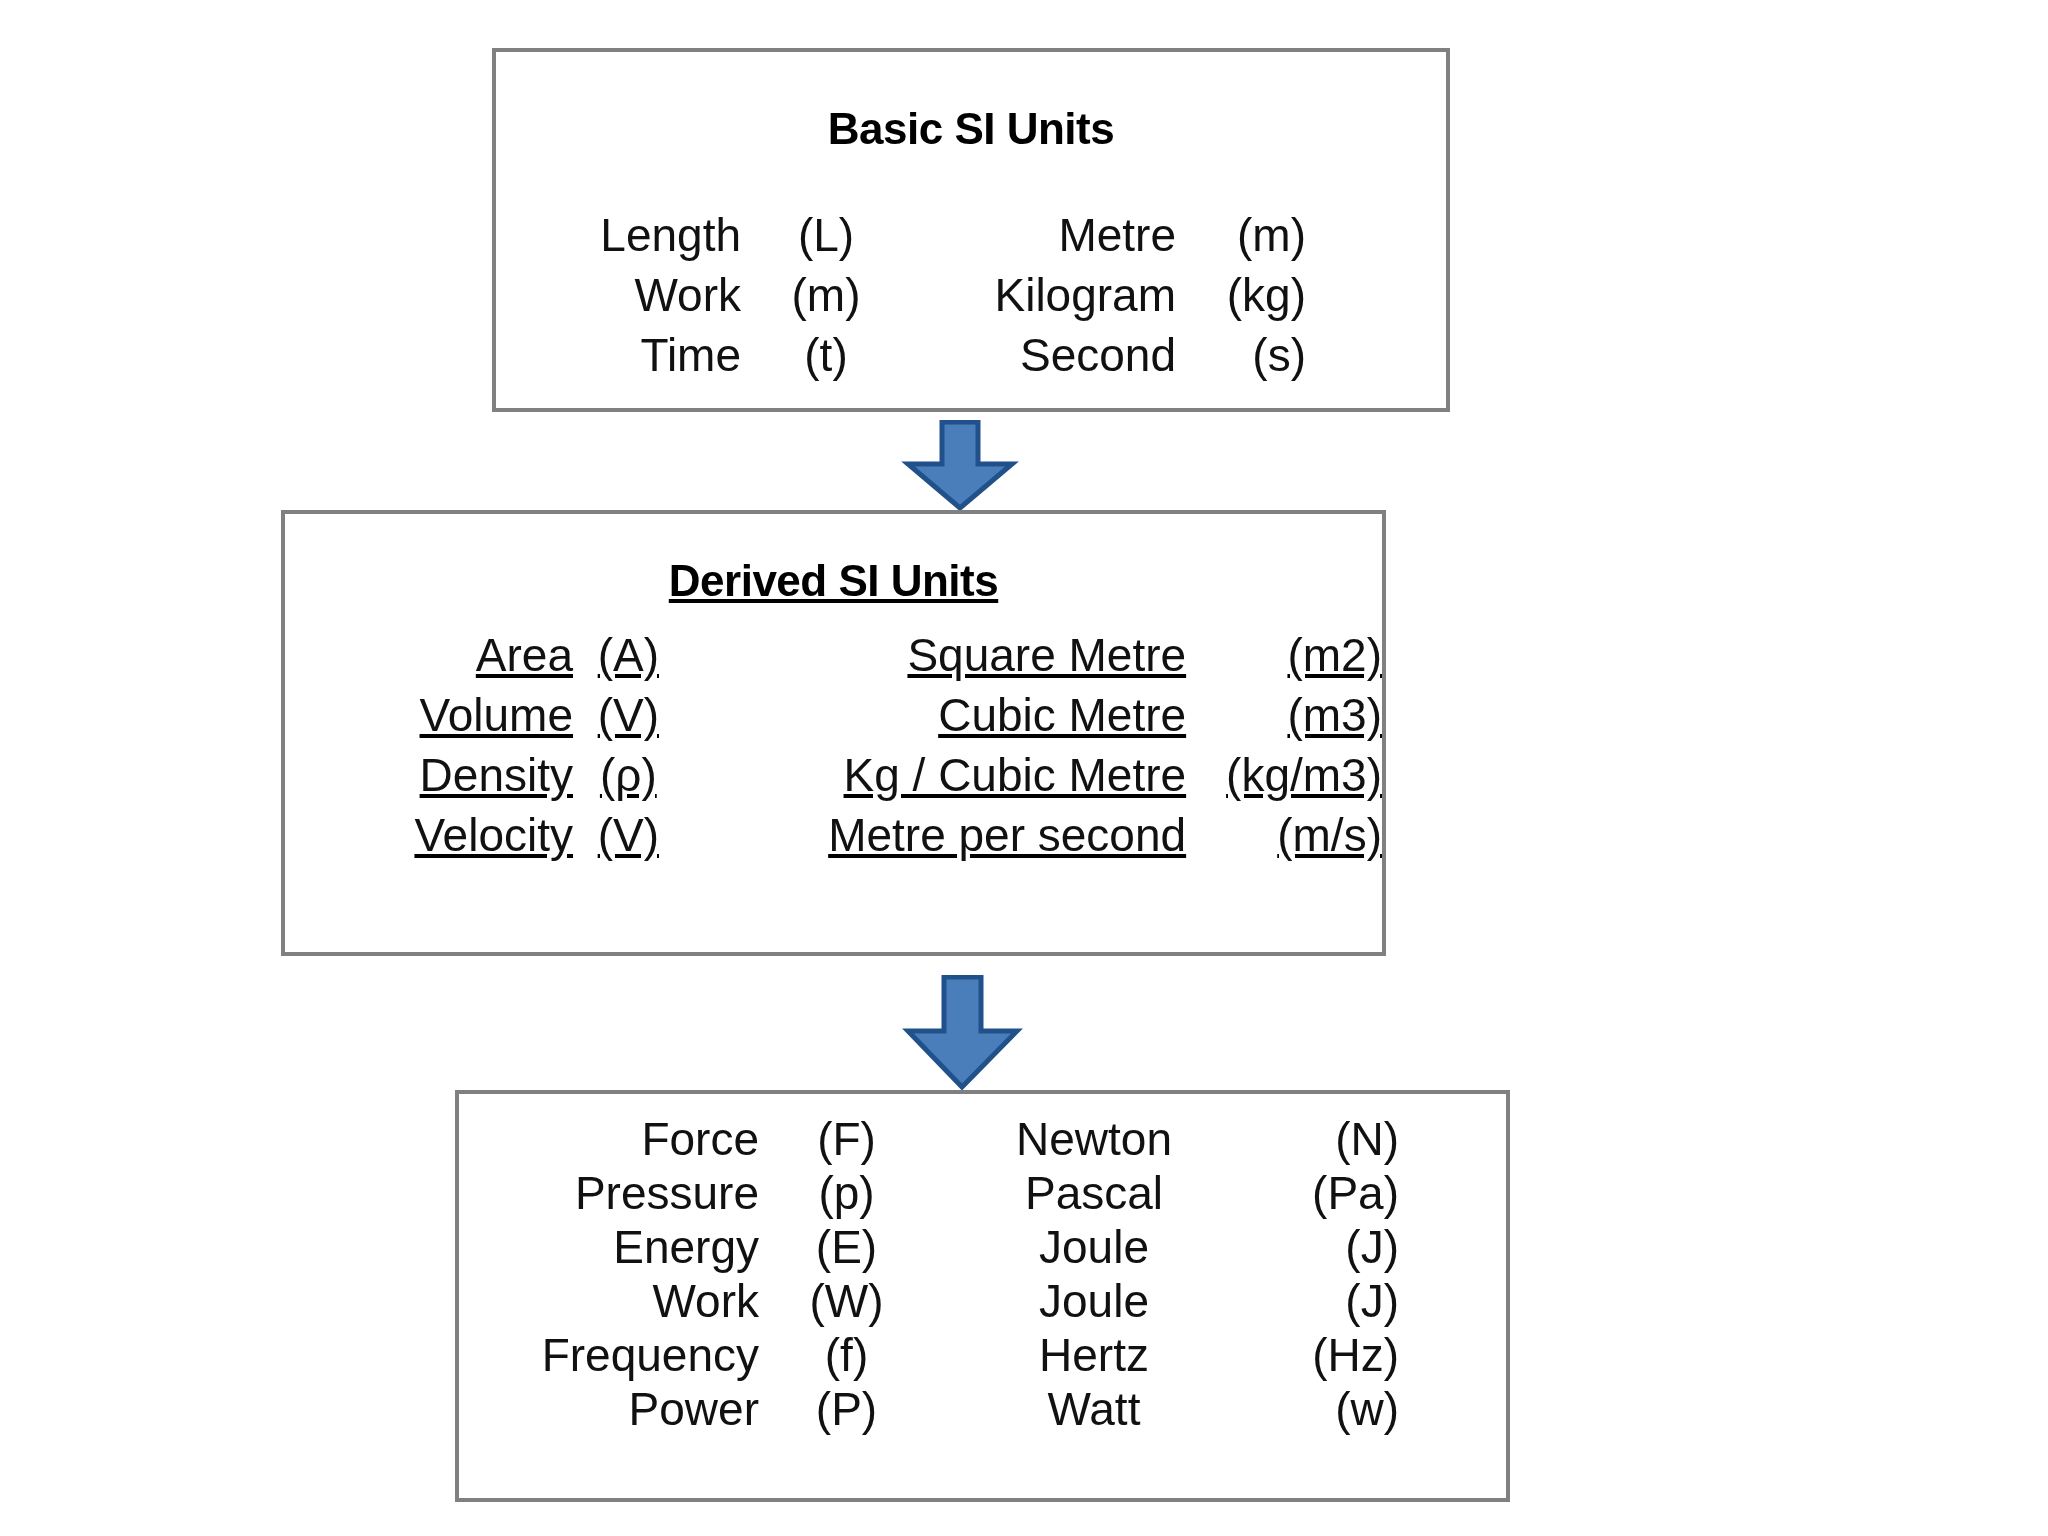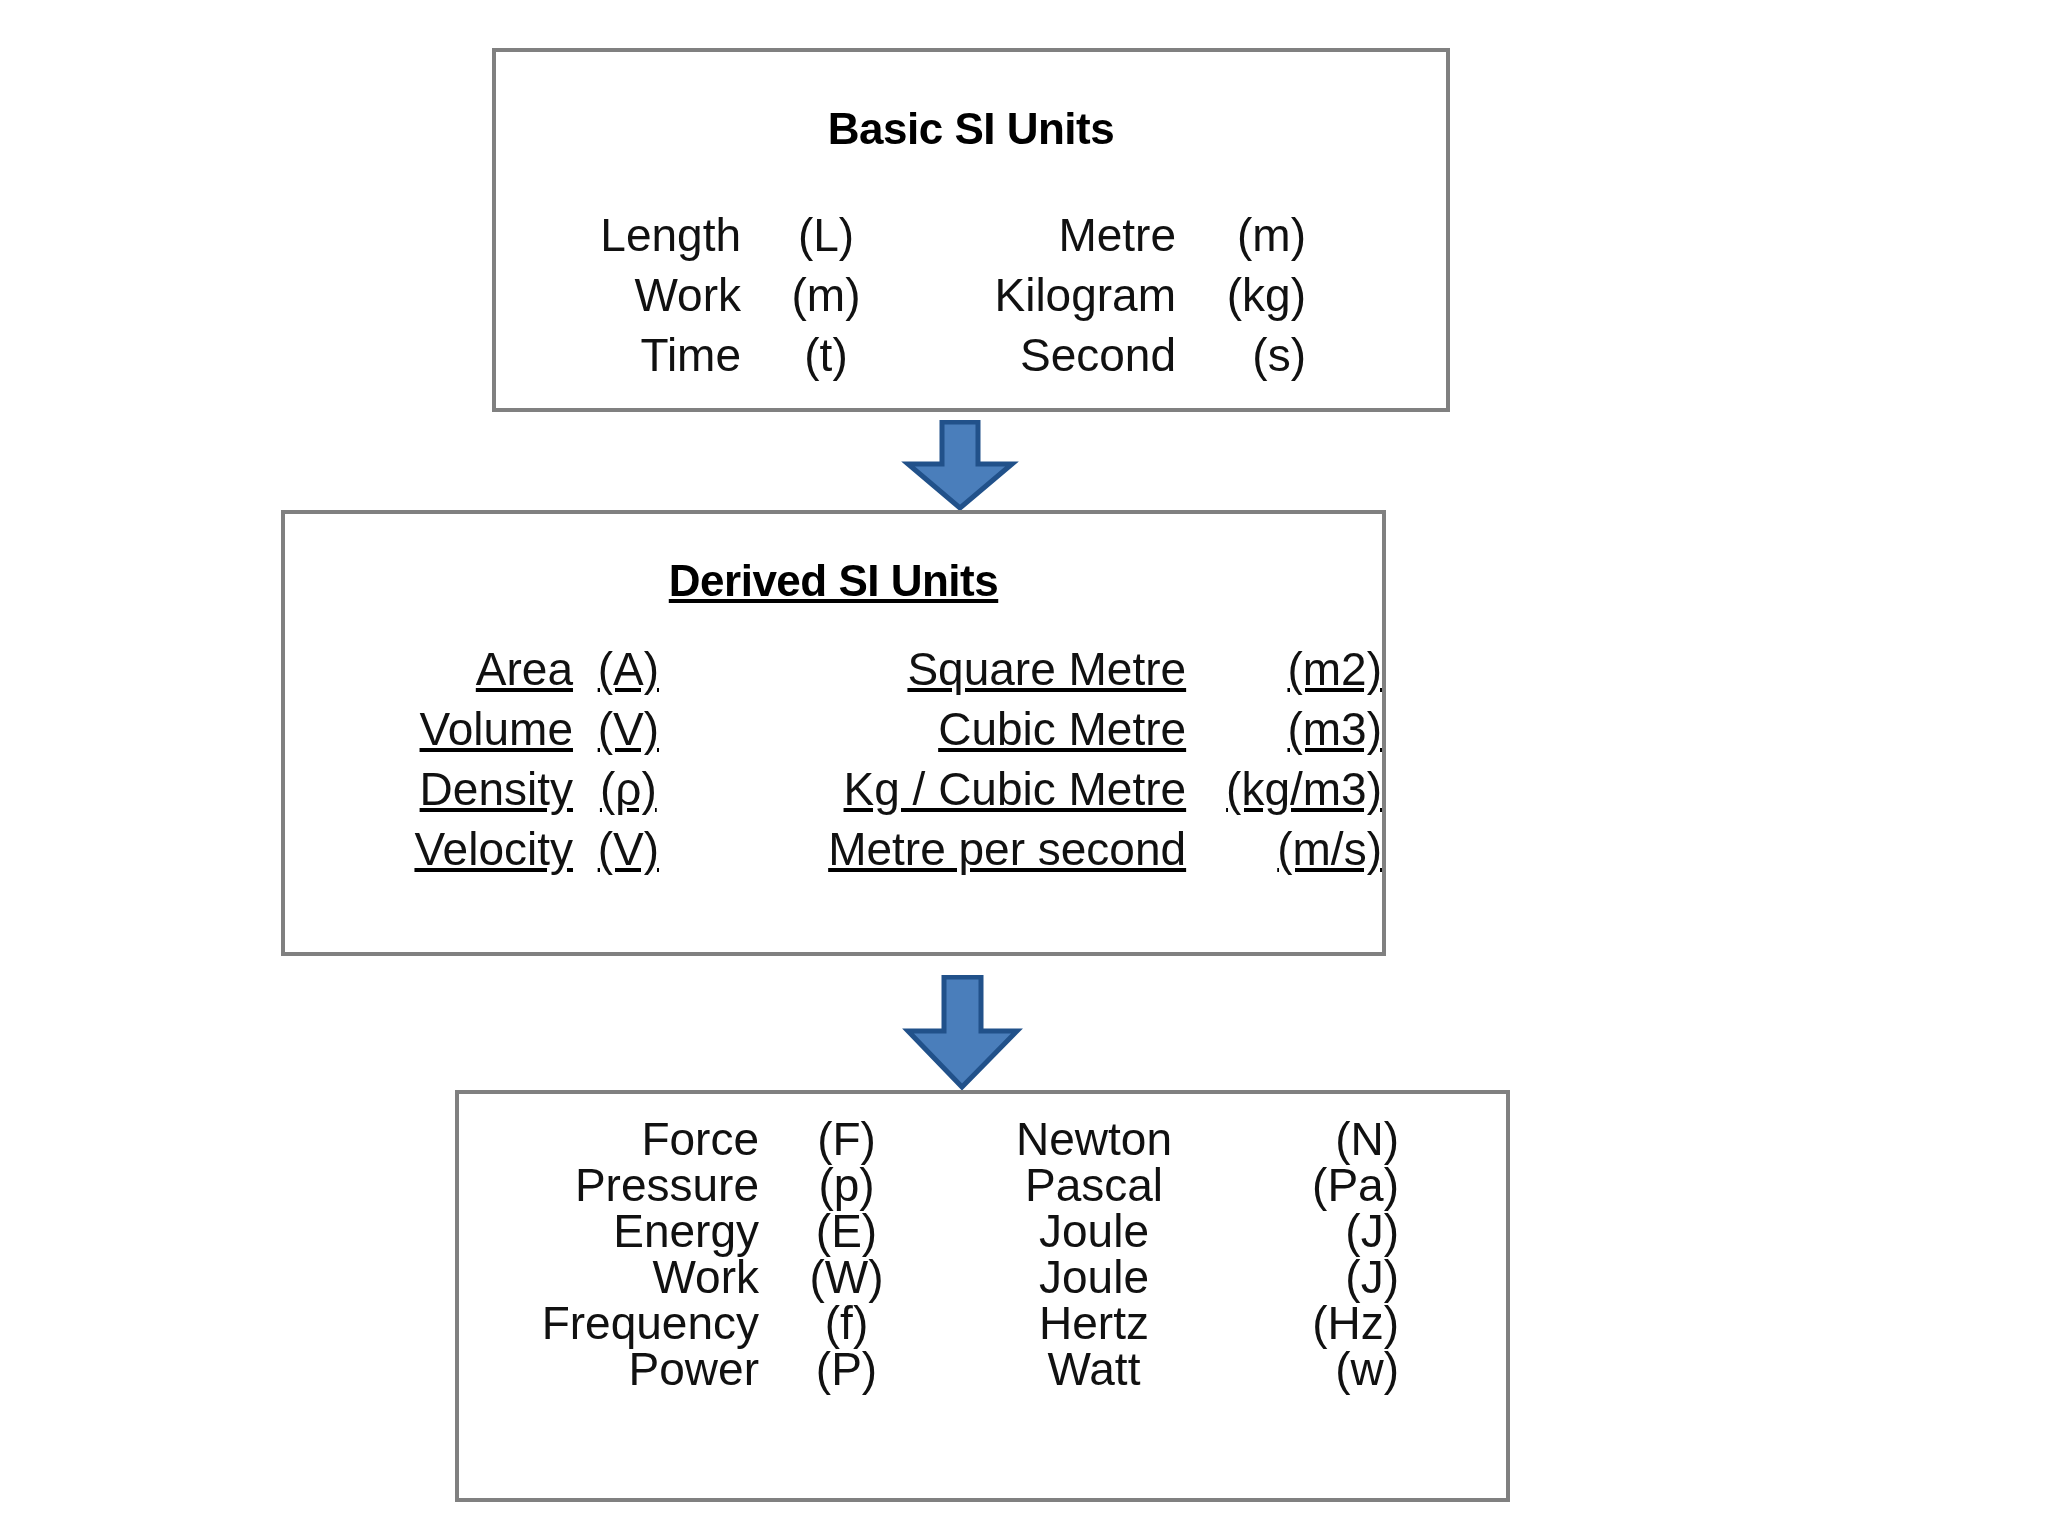--- a/index.html
+++ b/index.html
@@ -74,40 +74,40 @@
     left: 281px;
     top: 510px;
     width: 1105px;
     height: 446px;
     text-decoration: underline;
   }
   #box-derived .box-title {
     margin-top: 42px;
   }
   #box-derived .rows {
-    margin-top: 40px;
+    margin-top: 26px;
     row-gap: 14px;
     padding-left: 24px;
   }
   #box-derived .row { justify-content: flex-start; }
   #box-derived .c-qty  { width: 310px; text-align: right; }
   #box-derived .c-sym  { width: 130px; text-align: center; }
   #box-derived .c-unit { width: 590px; text-align: right; }
   #box-derived .c-abbr { width: 230px; text-align: right; }
 
   
   #box-other {
     left: 455px;
     top: 1090px;
     width: 1055px;
     height: 412px;
   }
   #box-other .rows {
     margin-top: 22px;
-    row-gap: 0;
+    row-gap: 8px;
   }
   #box-other .row { justify-content: flex-start; }
   #box-other .c-qty  { width: 300px; text-align: right; }
   #box-other .c-sym  { width: 175px; text-align: center; }
   #box-other .c-unit { width: 320px; text-align: center; }
   #box-other .c-abbr { width: 145px; text-align: right; }
 
   
   .arrow-connector {
     position: absolute;

